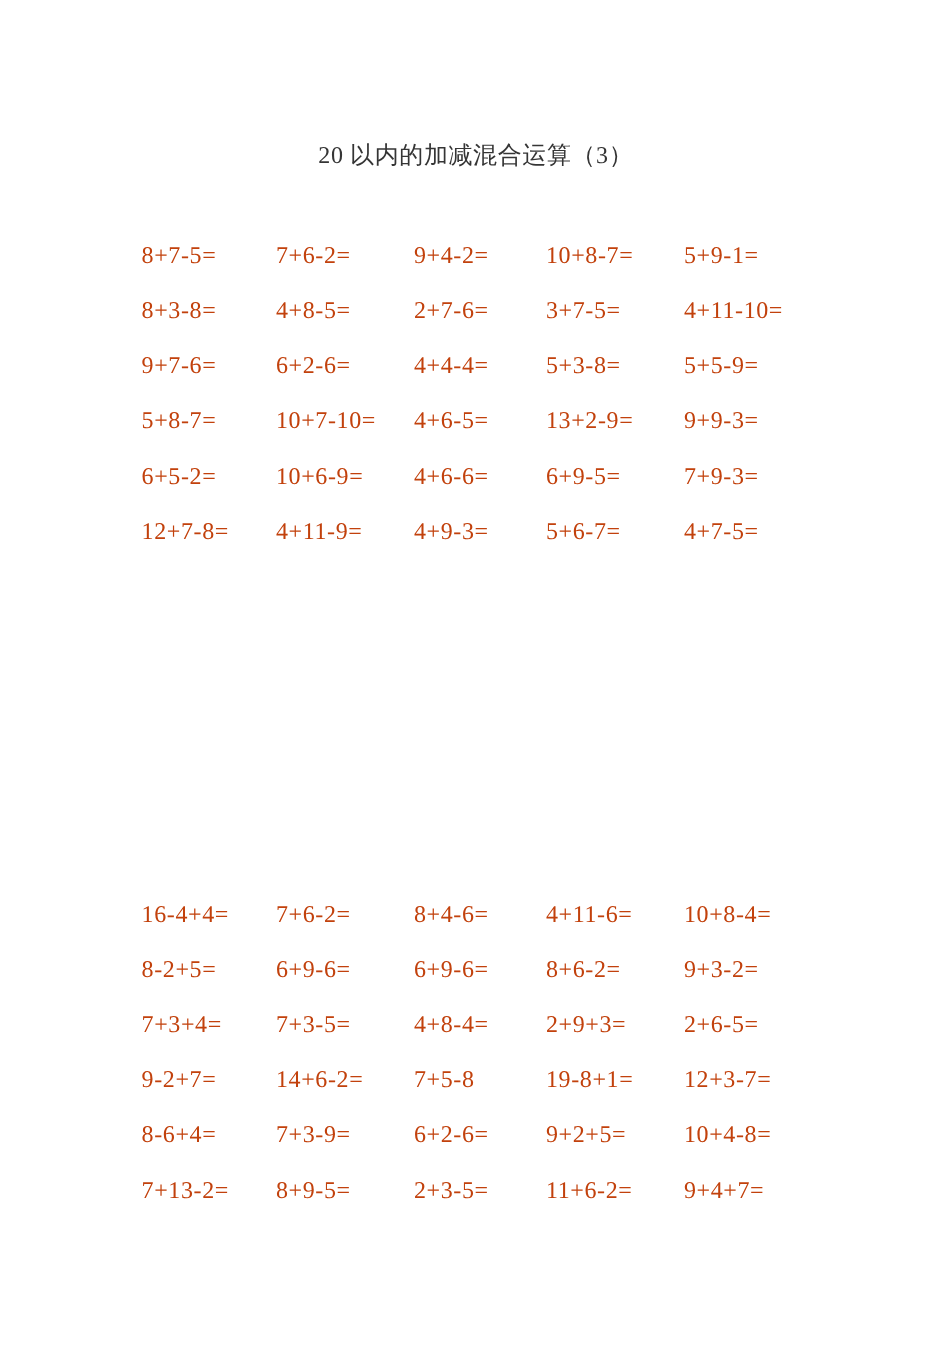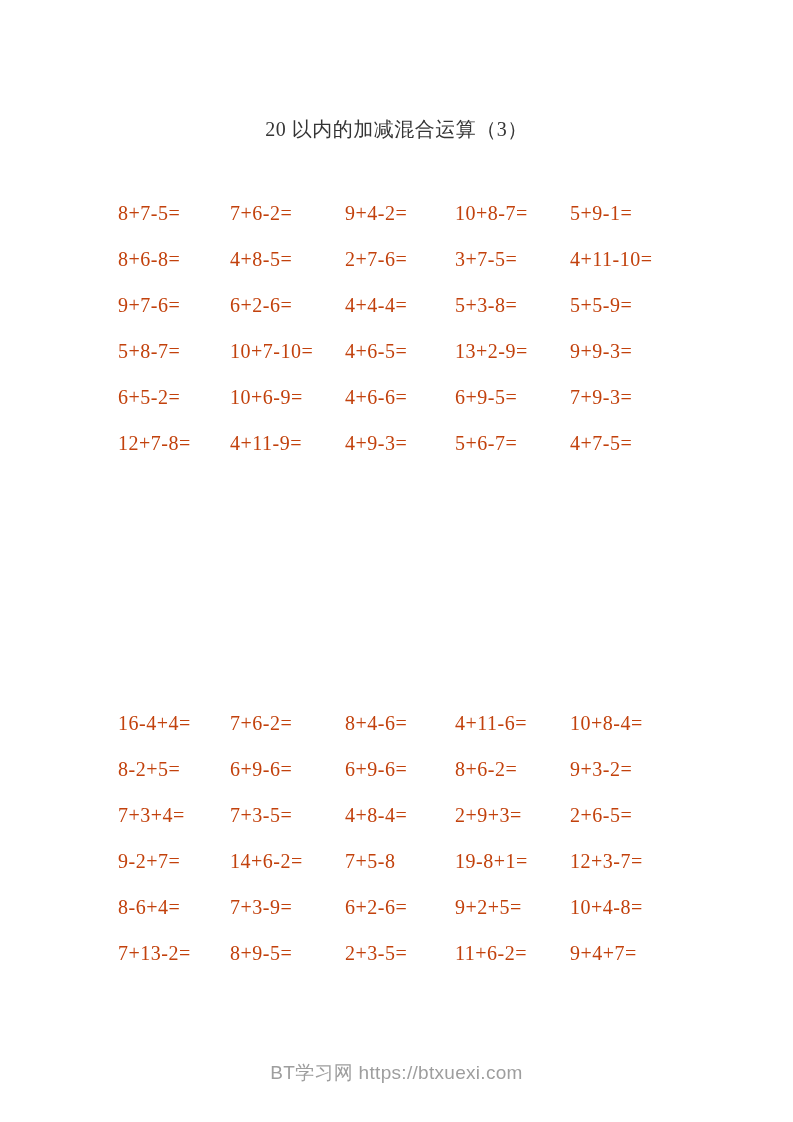--- a/index.html
+++ b/index.html
@@ -32,21 +32,21 @@
     position: absolute;
     left: 118px;
     right: 50px;
     display: grid;
     grid-template-columns: 112px 115px 110px 115px 1fr;
     grid-auto-rows: 46px;
     align-items: center;
     justify-items: start;
   }
   #grid-1 { top: 190px; }
-  #grid-2 { top: 700px; }
+  #grid-2 { top: 739px; }
   .problem {
     font-size: 20px;
     white-space: nowrap;
     letter-spacing: 0.5px;
     color: #c2410c;
   }
   .footer {
     position: absolute;
     top: 1060px;
     left: 0;
@@ -64,21 +64,21 @@
 <main class="page">
 
   <h1 id="title-1" class="section-title">20 以内的加减混合运算（3）</h1>
 
   <div id="grid-1" class="problem-grid">
       <span class="problem">8+7-5=</span>
       <span class="problem">7+6-2=</span>
       <span class="problem">9+4-2=</span>
       <span class="problem">10+8-7=</span>
       <span class="problem">5+9-1=</span>
-      <span class="problem">8+6-8=</span>
+      <span class="problem">8+3-8=</span>
       <span class="problem">4+8-5=</span>
       <span class="problem">2+7-6=</span>
       <span class="problem">3+7-5=</span>
       <span class="problem">4+11-10=</span>
       <span class="problem">9+7-6=</span>
       <span class="problem">6+2-6=</span>
       <span class="problem">4+4-4=</span>
       <span class="problem">5+3-8=</span>
       <span class="problem">5+5-9=</span>
       <span class="problem">5+8-7=</span>
@@ -125,15 +125,14 @@
       <span class="problem">6+2-6=</span>
       <span class="problem">9+2+5=</span>
       <span class="problem">10+4-8=</span>
       <span class="problem">7+13-2=</span>
       <span class="problem">8+9-5=</span>
       <span class="problem">2+3-5=</span>
       <span class="problem">11+6-2=</span>
       <span class="problem">9+4+7=</span>
     </div>
 
-  <div class="footer">BT学习网 https://btxuexi.com</div>
 
 </main>
 
 </body></html>

